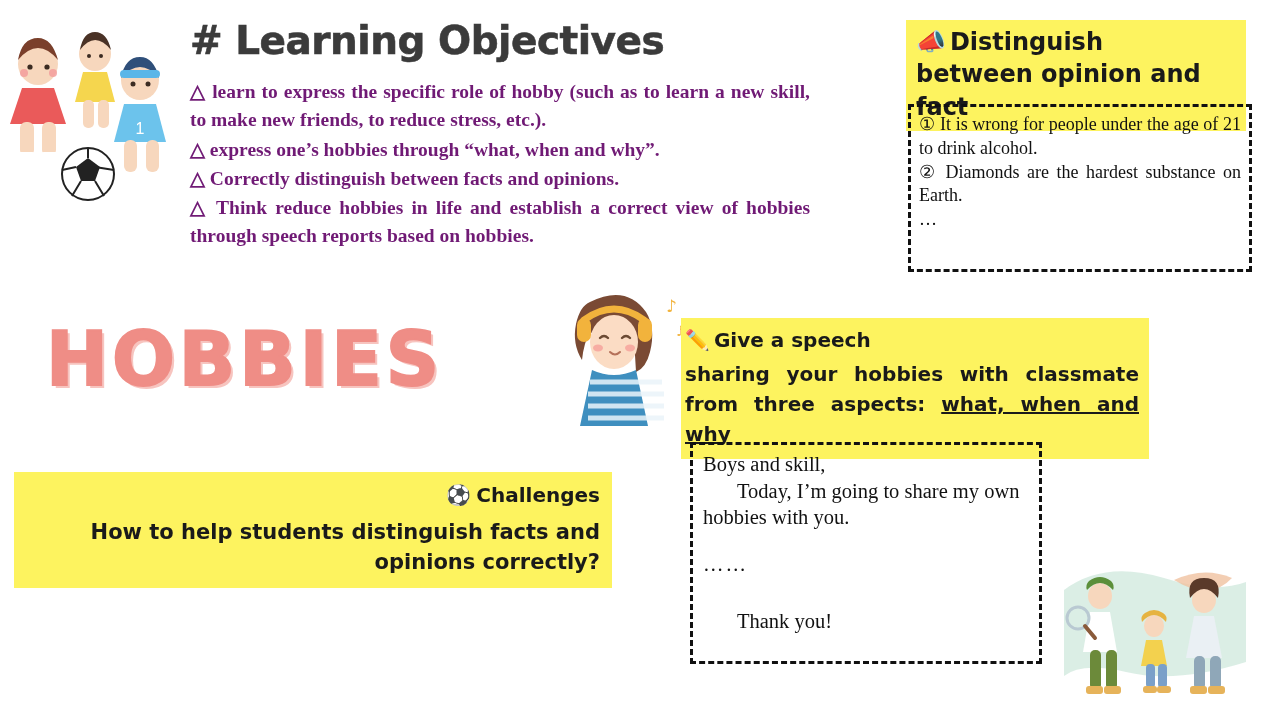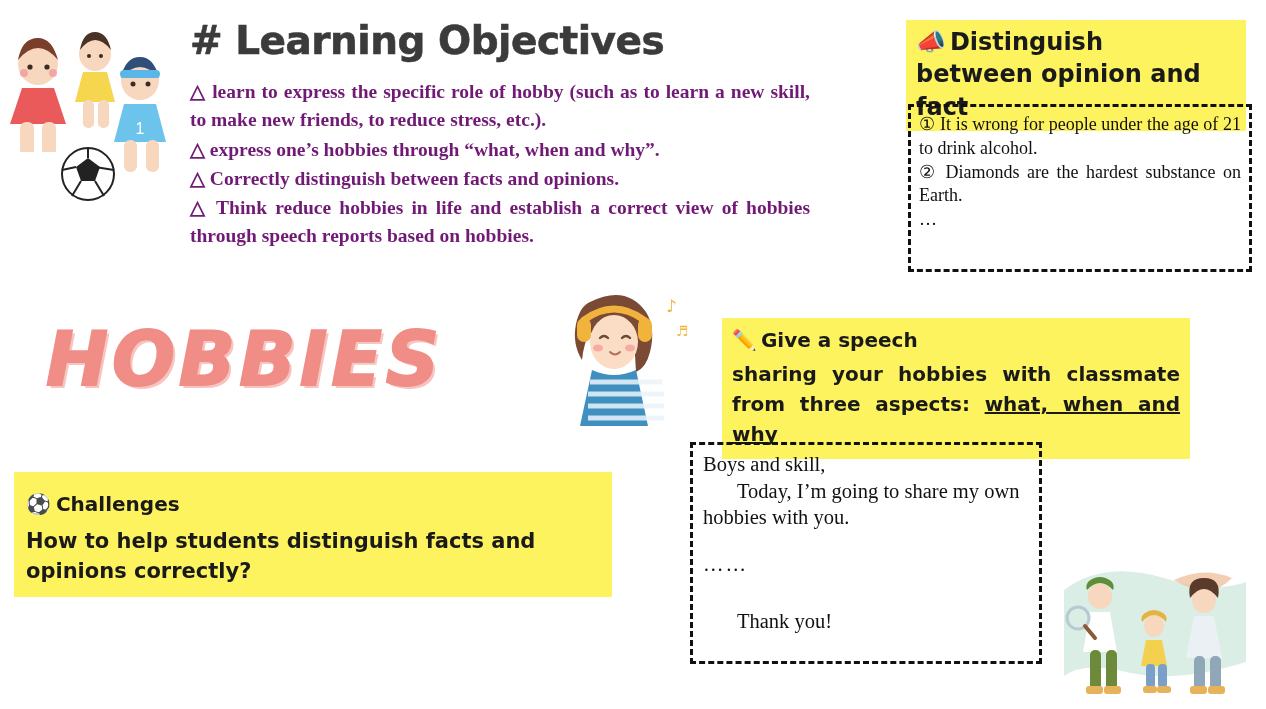--- a/index.html
+++ b/index.html
@@ -88,31 +88,30 @@
     position: absolute;
     left: 46px;
     top: 316px;
     font-family: "DejaVu Sans", sans-serif;
     font-weight: bold;
     font-size: 74px;
     letter-spacing: 4px;
     color: #ef8d86;
     -webkit-text-stroke: 2px #ef8d86;
     text-shadow: 3px 3px 0 #f7c4bf;
-    font-style: italic;
   }
 
   
   #speech-header {
     position: absolute;
-    left: 722px;
+    left: 681px;
     top: 318px;
     width: 468px;
     background: #fdf35f;
-    padding: 7px 10px 10px 10px;
+    padding: 7px 10px 10px 4px;
     box-sizing: border-box;
     font-family: "DejaVu Sans", sans-serif;
     font-weight: bold;
     font-size: 20px;
     line-height: 1.5;
     color: #1a1a1a;
   }
   #speech-header .pencil { margin-right: 4px; }
   #speech-header .sub {
     display: block;
@@ -140,25 +139,26 @@
   #speech-box .dots { margin-top: 20px; letter-spacing: 2px; }
   #speech-box .thanks { margin-top: 30px; text-indent: 34px; }
 
   
   #challenges-block {
     position: absolute;
     left: 14px;
     top: 472px;
     width: 598px;
     background: #fdf35f;
-    padding: 20px 12px 10px 12px;
+    padding: 11px 12px 10px 12px;
     box-sizing: border-box;
     font-family: "DejaVu Sans", sans-serif;
     font-weight: bold;
     color: #1a1a1a;
+    text-align: right;
   }
   #challenges-block .head { font-size: 20px; }
   #challenges-block .head .ball { margin-right: 5px; }
   #challenges-block .body {
     font-size: 21px;
     line-height: 1.45;
     margin-top: 10px;
   }
   #keys-box {
     position: absolute;

